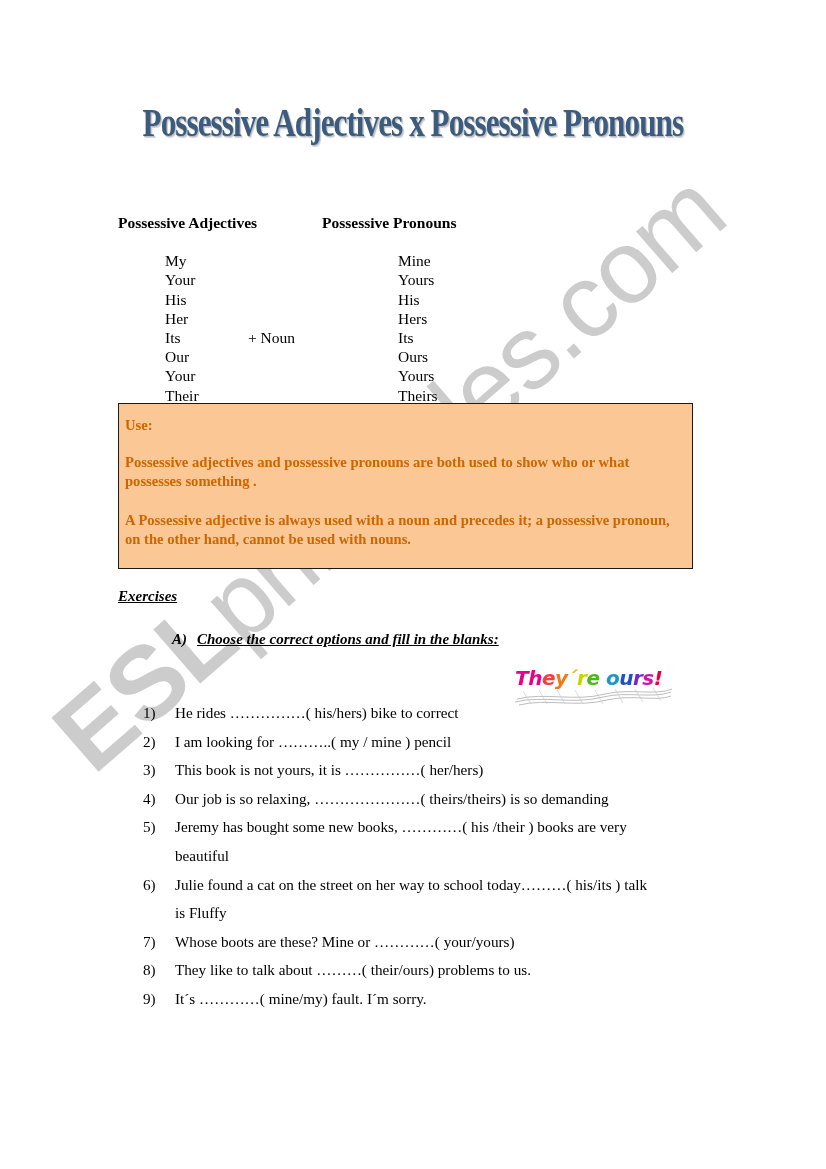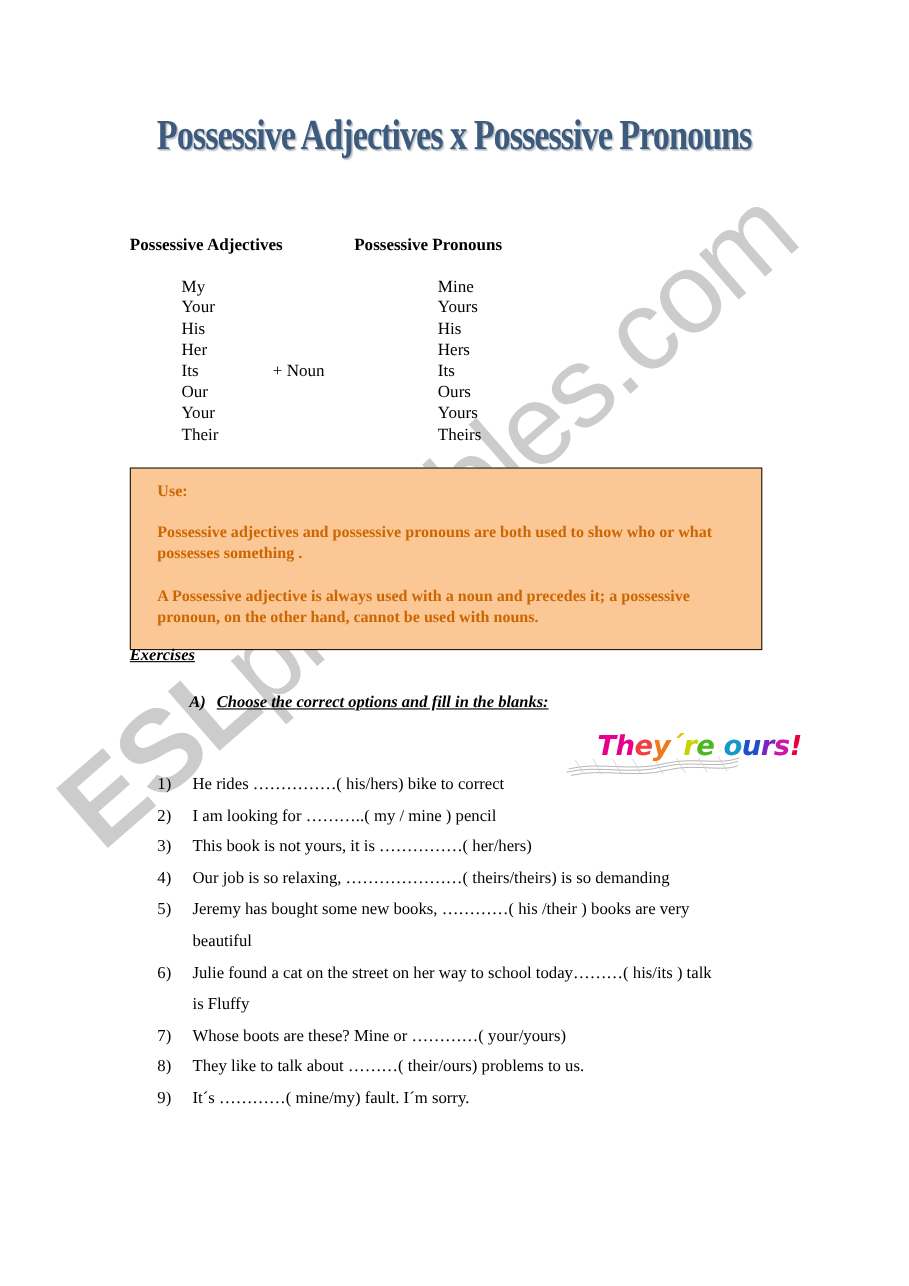--- a/index.html
+++ b/index.html
@@ -99,27 +99,27 @@
     box-sizing: border-box;
   }
   #pronoun-table .mid-noun {
     padding-left: 0px;
   }
 
   
   #use-box {
     position: absolute;
     left: 118px;
-    top: 425px;
+    top: 403px;
     width: 575px;
     height: 166px;
     box-sizing: border-box;
     background: #fac795;
     border: 1px solid #1a1a1a;
-    padding: 12px 14px 10px 24px;
+    padding: 12px 14px 10px 6px;
     color: #cc6600;
     font-weight: bold;
     font-size: 14.6px;
     line-height: 19px;
   }
   #use-box .use-label { margin: 0 0 18px 0; }
   #use-box .use-para { margin: 16px 0 20px 0; }
   #use-box .use-para:last-child { margin-bottom: 0; }
 
   
@@ -147,24 +147,24 @@
   
   #wordart {
     position: absolute;
     left: 513px;
     top: 664px;
     width: 165px;
     height: 48px;
   }
   #wordart .wa-letters {
     position: absolute;
-    left: 30px;
+    left: 2px;
     top: 0px;
     font-family: "DejaVu Sans", sans-serif;
-    font-size: 25px;
+    font-size: 20px;
     font-weight: bold;
     font-style: italic;
     letter-spacing: -0.5px;
     white-space: nowrap;
     line-height: 28px;
     z-index: 2;
   }
   #wordart .wa-letters span { display: inline-block; }
   #wordart .wa-shadow {
     position: absolute;

